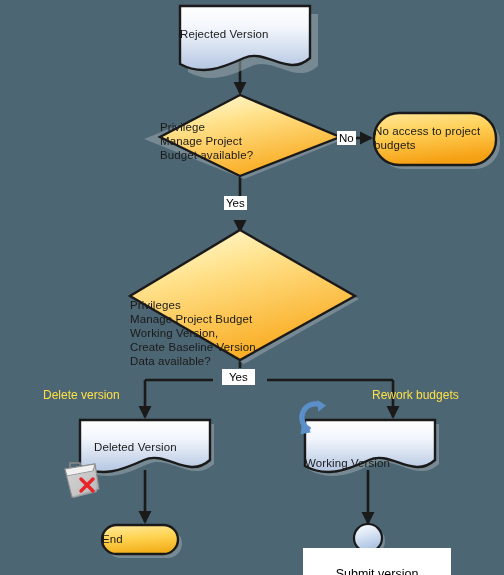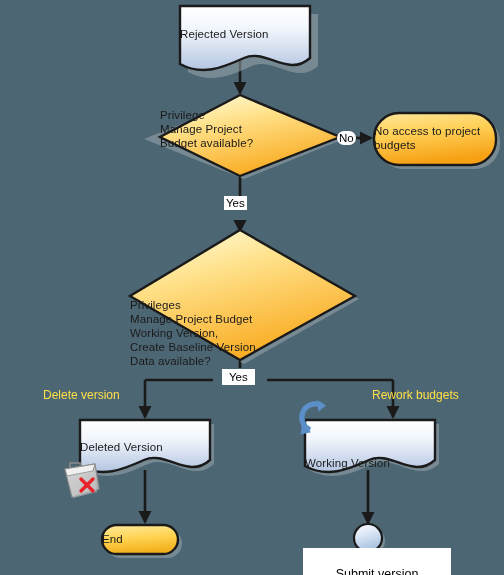--- a/index.html
+++ b/index.html
@@ -173,40 +173,40 @@
   <g>
     <circle cx="371" cy="541" r="14" fill="#9aa7ae" opacity="0.55"></circle>
     <circle cx="368" cy="538" r="14" fill="url(#circGrad)" stroke="#1a1a1a" stroke-width="2.2"></circle>
   </g>
 </svg>
 
 <div>
 
   <div class="node-text" style="left:180px; top:27px; width:130px;">Rejected Version</div>
 
-  <div class="node-text" style="left:160px; top:108px; width:180px;">Privilege
+  <div class="node-text" style="left:160px; top:120px; width:180px;">Privilege
 Manage Project
 Budget available?</div>
 
   <div class="node-text" style="left:374px; top:124px; width:122px;">No access to project
 budgets</div>
 
   <div class="node-text" style="left:130px; top:259px; width:225px;margin-top:39px;">Privileges
 Manage Project Budget
 Working Version,
 Create Baseline Version
 Data available?</div>
 
-  <div class="node-text" style="left:80px; top:440px; width:146px;">Deleted Version</div>
+  <div class="node-text" style="left:80px; top:440px; width:146px;padding-left:14px;">Deleted Version</div>
 
   <div class="node-text" style="left:305px; top:440px; width:130px;margin-top:16px;">Working Version</div>
 
   <div class="node-text" style="left:102px; top:532px; width:58px;">End</div>
 
-  <div class="edge-label" style="left:337px; top:131px;border-radius:7px;">No</div>
+  <div class="edge-label" style="left:337px; top:131px;">No</div>
 
   <div class="edge-label" style="left:224px; top:196px;">Yes</div>
 
   <div class="edge-label" style="left:222px; top:369px; padding:1px 7px;">Yes</div>
 
   <div class="plain-label" style="left:43px; top:388px;">Delete version</div>
 
   <div class="plain-label" style="left:372px; top:388px;">Rework budgets</div>
 
   <div class="boxed-label" style="left:303px; top:548px; width:148px; padding:18px 0;">Submit version</div>

